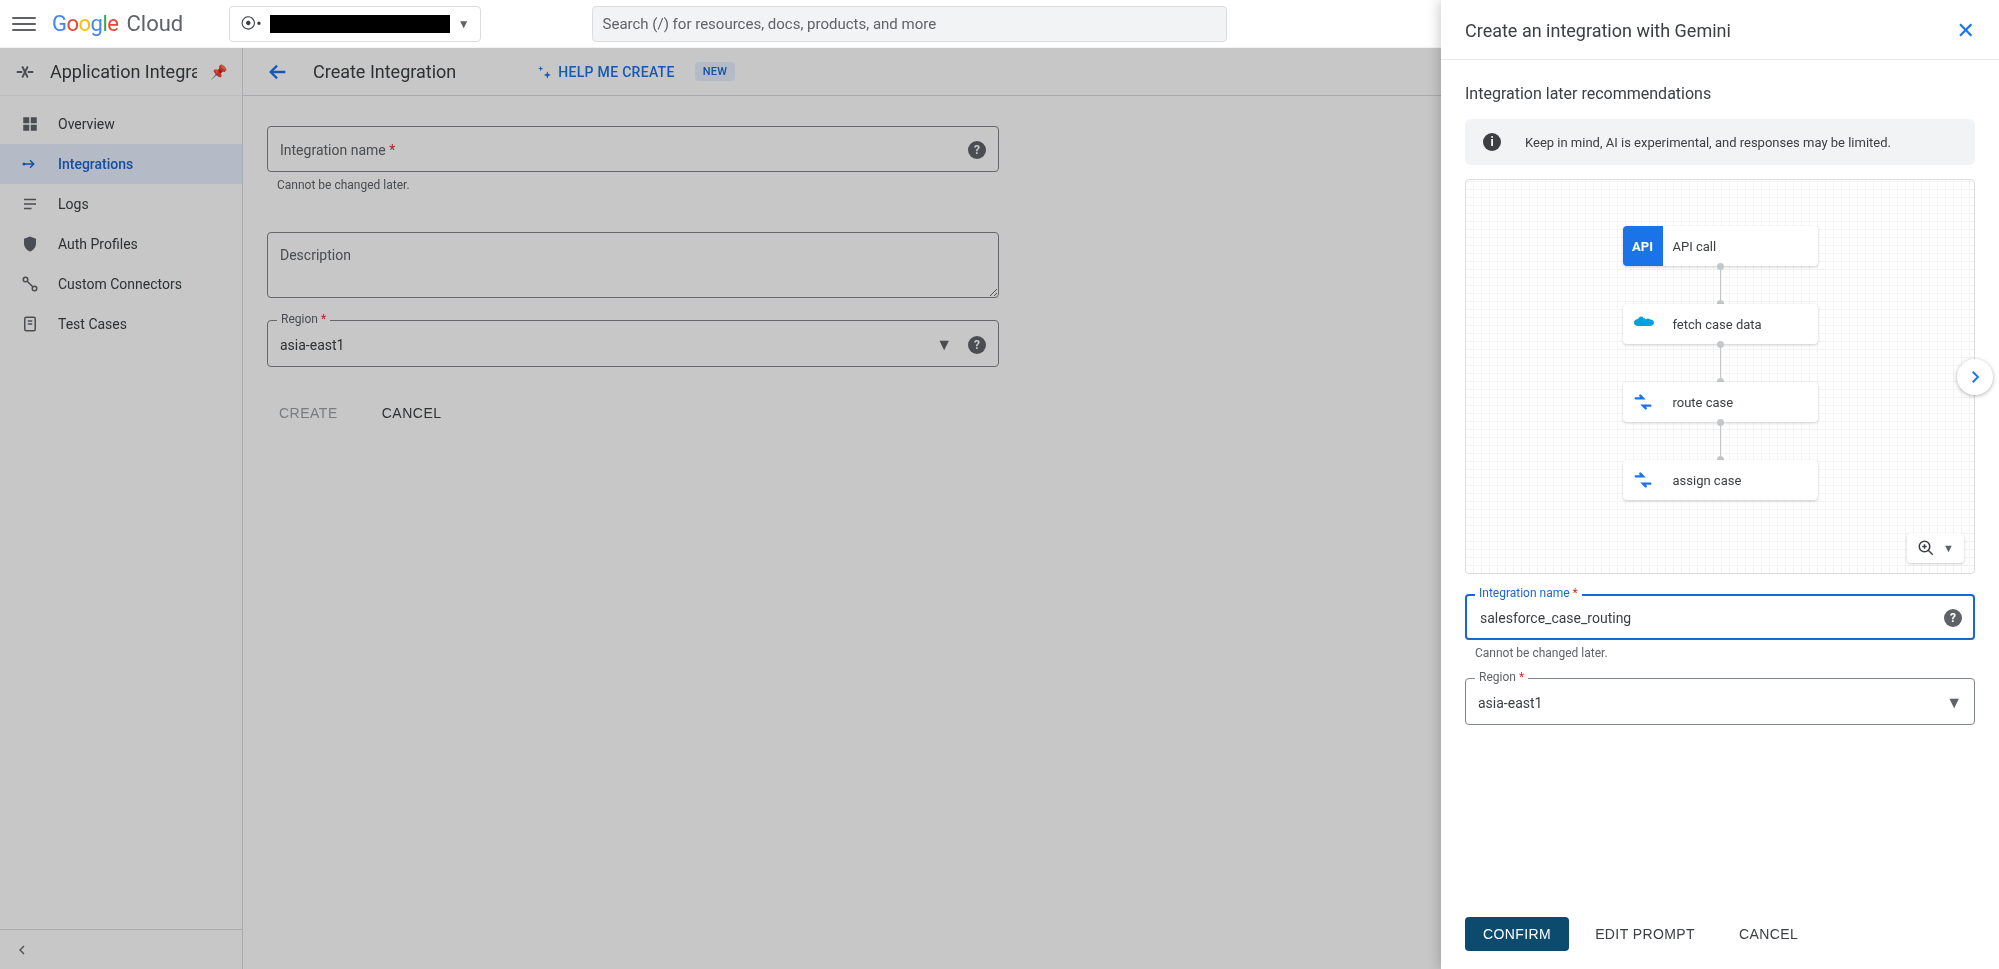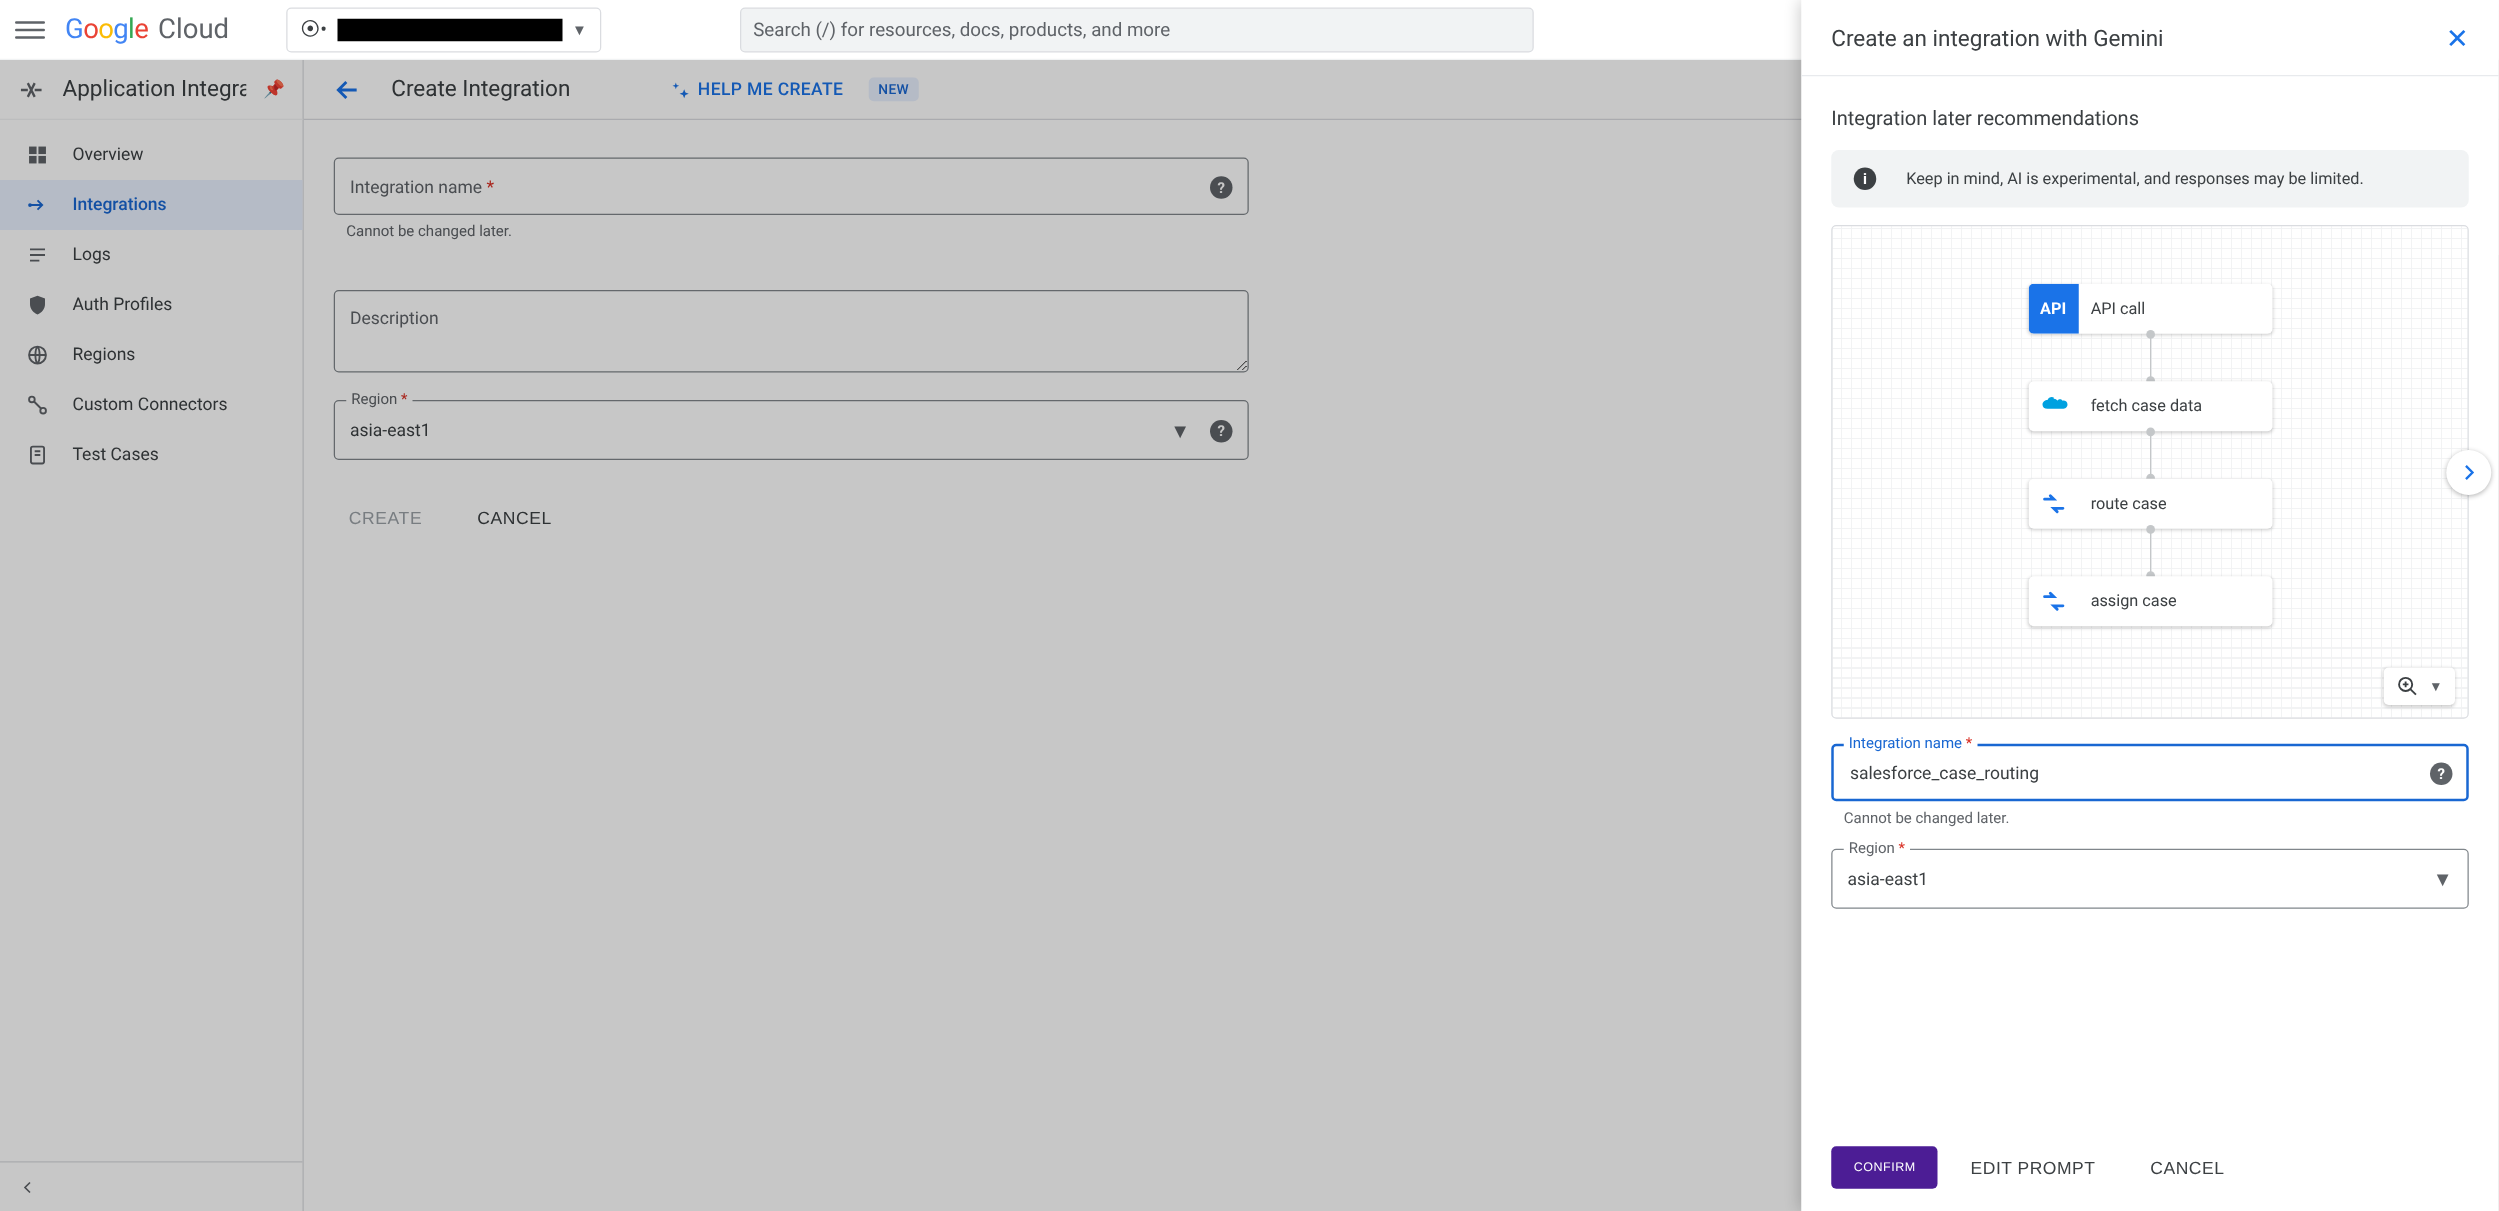--- a/index.html
+++ b/index.html
@@ -77,21 +77,21 @@
   .flow-connector { width:1px; height:38px; background:#c4c7c9; position:relative;}
   .flow-connector::before, .flow-connector::after { content:""; position:absolute; left:-3px; width:7px; height:7px; border-radius:50%; background:#c4c7c9;}
   .flow-connector::before{top:-3px;} .flow-connector::after{bottom:-3px;}
   .zoom-ctrl { position:absolute; bottom:10px; right:10px; display:flex; align-items:center; background:#fff; border-radius:4px; box-shadow:0 1px 3px rgba(0,0,0,0.2); padding:6px 10px; gap:8px; cursor:pointer;}
   .next-arrow { position:absolute; top:50%; right:-18px; transform:translateY(-50%); width:36px;height:36px;border-radius:50%;background:#fff;box-shadow:0 1px 4px rgba(0,0,0,0.3);display:flex;align-items:center;justify-content:center;color:var(--blue);cursor:pointer; font-size:18px;}
 
   .panel-form { margin-top:20px;}
   .md-outline.focused { border:2px solid var(--blue2); padding:13px 11px 11px 11px;}
   .md-label.focused { color:var(--blue2);}
   .panel-footer { padding:16px 24px 18px 24px; display:flex; gap:8px;}
-  .btn-filled { background:#4c1d95; color:#fff; font-size:10px; font-weight:500; letter-spacing:0.4px; border:none; border-radius:4px; padding:9px 18px; cursor:pointer;}
+  .btn-filled { background:#0c4a6e; color:#fff; font-size:14px; font-weight:500; letter-spacing:0.4px; border:none; border-radius:4px; padding:9px 18px; cursor:pointer;}
   .btn-text { background:none; border:none; font-size:14px; font-weight:500; letter-spacing:0.4px; color:#3c4043; padding:9px 18px; cursor:pointer;}
 
   svg { display:block; }
 </style>
 </head>
 <body>
 
 <div class="top-header">
   <div class="hamburger">
       <span></span>
@@ -155,29 +155,20 @@
           </span>
         <span>Logs</span>
       </div>
       <div class="nav-item">
         <span class="icon">
             <svg width="18" height="18" viewBox="0 0 24 24" fill="#5f6368">
               <path d="M12 2l8 3v6c0 5-3.5 9.5-8 11-4.5-1.5-8-6-8-11V5l8-3z"></path>
             </svg>
           </span>
         <span>Auth Profiles</span>
-      </div>
-      <div class="nav-item">
-        <span class="icon">
-            <svg width="18" height="18" viewBox="0 0 24 24" fill="none" stroke="#5f6368" stroke-width="2">
-              <circle cx="12" cy="12" r="9"></circle>
-              <path d="M3 12h18M12 3c3 3 3 15 0 18M12 3c-3 3-3 15 0 18"></path>
-            </svg>
-          </span>
-        <span>Regions</span>
       </div>
       <div class="nav-item">
         <span class="icon">
             <svg width="18" height="18" viewBox="0 0 24 24" fill="none" stroke="#5f6368" stroke-width="2">
               <circle cx="6" cy="6" r="3"></circle>
               <circle cx="18" cy="18" r="3"></circle>
               <path d="M8 8l8 8"></path>
             </svg>
           </span>
         <span>Custom Connectors</span>

